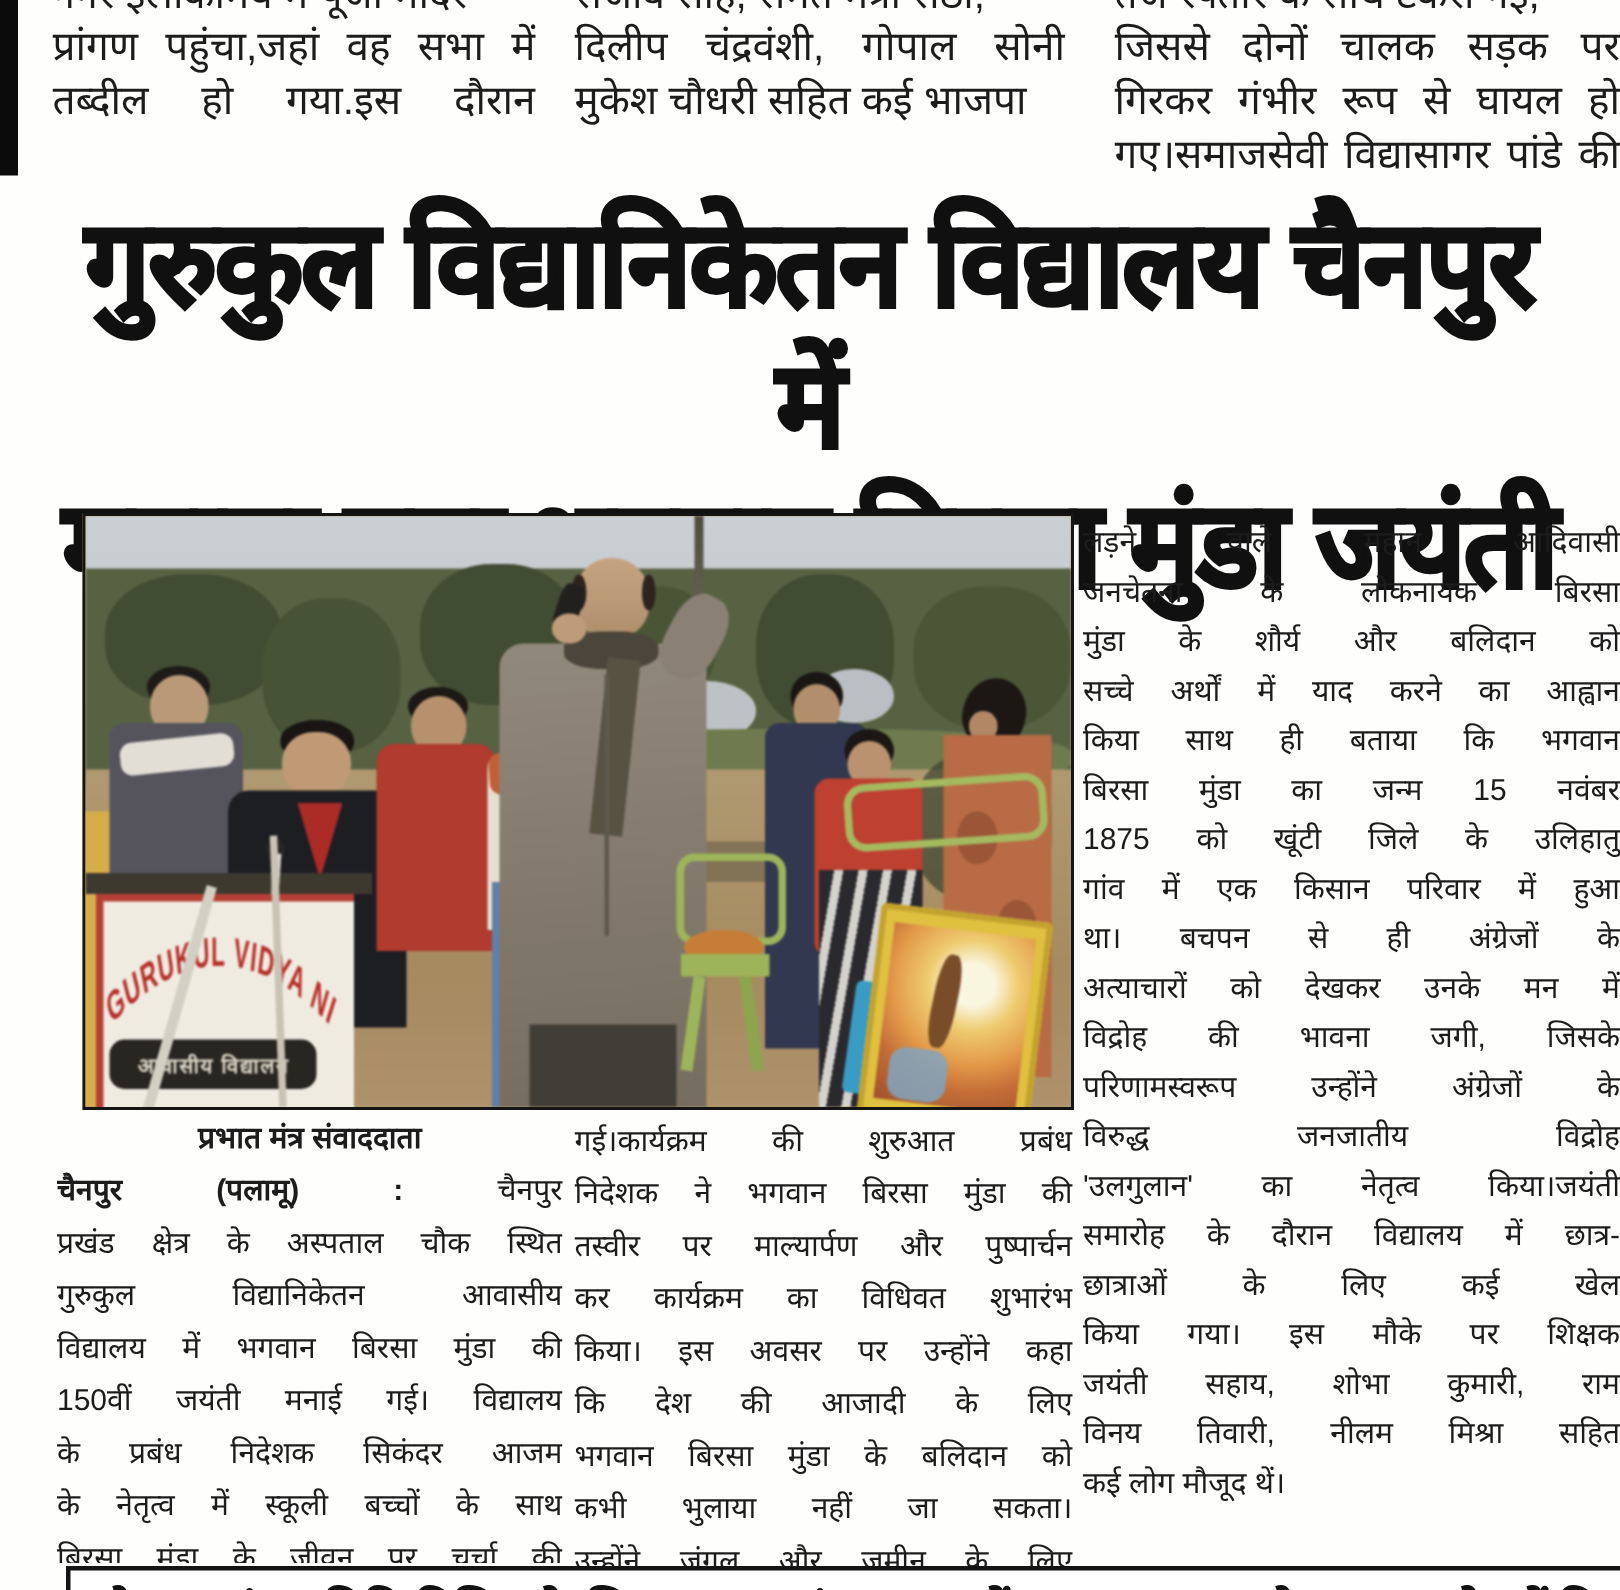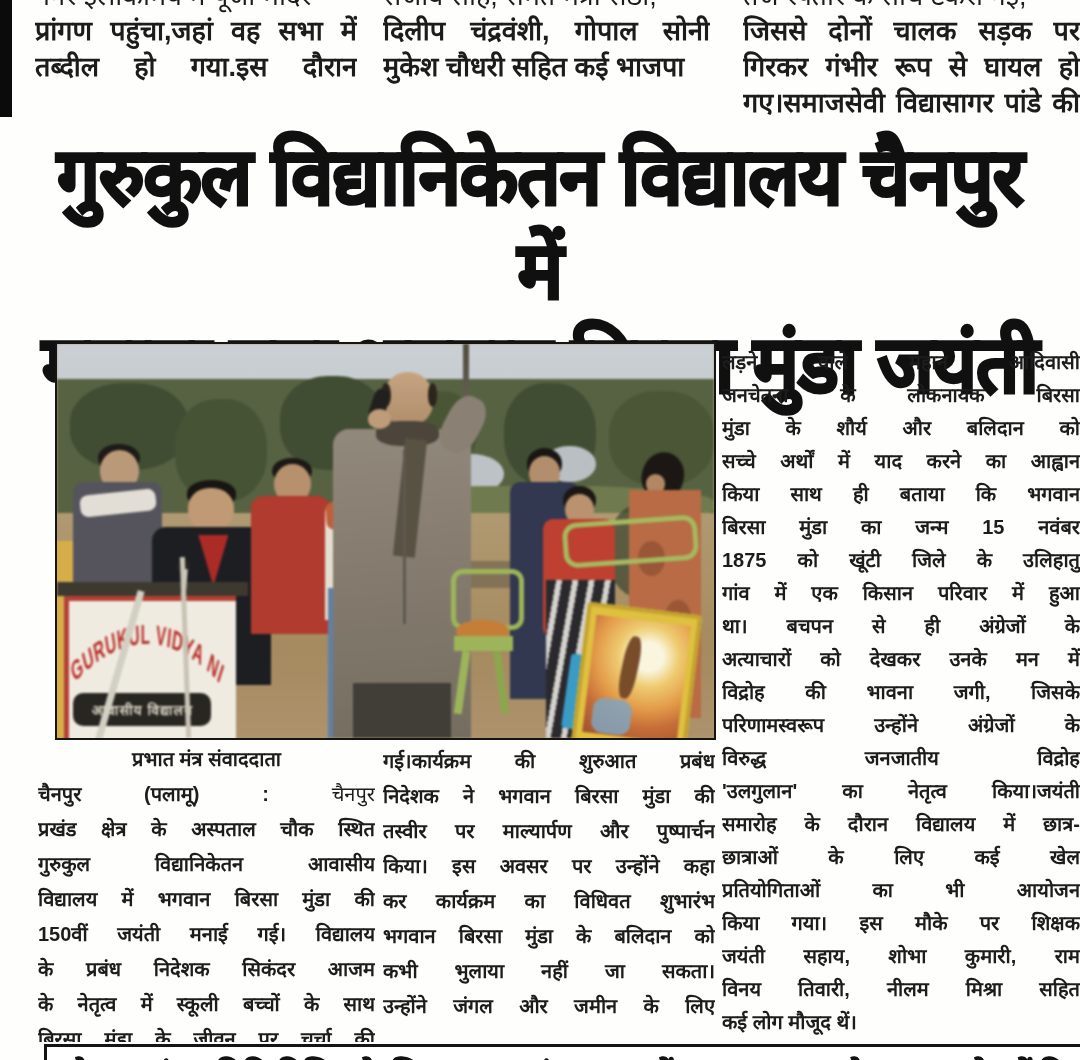--- a/index.html
+++ b/index.html
@@ -2,21 +2,21 @@
 <html><head>
 <meta charset="utf-8">
 <style>
   html,body{margin:0;padding:0;}
   body{width:1080px;height:1060px;overflow:hidden;position:relative;background:#fefefd;
        font-family:"Liberation Sans","DejaVu Sans",sans-serif;color:#1c1c1c;}
   
   .topcol{position:absolute;top:0;height:124px;overflow:hidden;font-size:27px;line-height:36px;}
   .cut{height:13px;overflow:hidden;}
   .cut>span{display:block;margin-top:-22px;white-space:nowrap;}
-  .ln{text-align:justify;text-align-last:justify;overflow:hidden;white-space:nowrap;font-weight:bold;}
+  .ln{text-align:justify;text-align-last:justify;overflow:hidden;white-space:nowrap;}
   .endlast .ln:last-child{text-align-last:left;}
   
   .headline{position:absolute;left:40px;top:136px;width:1000px;text-align:center;
             font-weight:bold;font-size:76px;line-height:90px;letter-spacing:-1px;
             -webkit-text-stroke:2.6px #101010;color:#101010;transform:scaleY(1.04);}
   
   .photo{position:absolute;left:55px;top:342px;width:657px;height:394px;border:2px solid #151515;
          overflow:hidden;background:#b7a06c;}
   .art{position:absolute;inset:0;filter:blur(.8px) saturate(.9) contrast(.96);}
   .p{position:absolute;}
@@ -185,21 +185,20 @@
       <div class="ln">1875 को खूंटी जिले के उलिहातु</div>
       <div class="ln">गांव में एक किसान परिवार में हुआ</div>
       <div class="ln">था। बचपन से ही अंग्रेजों के</div>
       <div class="ln">अत्याचारों को देखकर उनके मन में</div>
       <div class="ln">विद्रोह की भावना जगी, जिसके</div>
       <div class="ln">परिणामस्वरूप उन्होंने अंग्रेजों के</div>
       <div class="ln">विरुद्ध जनजातीय विद्रोह</div>
       <div class="ln">'उलगुलान' का नेतृत्व किया।जयंती</div>
       <div class="ln">समारोह के दौरान विद्यालय में छात्र-</div>
       <div class="ln">छात्राओं के लिए कई खेल</div>
-      <div class="ln">प्रतियोगिताओं का भी आयोजन</div>
       <div class="ln">किया गया। इस मौके पर शिक्षक</div>
       <div class="ln">जयंती सहाय, शोभा कुमारी, राम</div>
       <div class="ln">विनय तिवारी, नीलम मिश्रा सहित</div>
       <div class="ln">कई लोग मौजूद थें।</div>
     </div>
 </div>
 
 <div class="bodycol" style="left:38px;top:742px;width:337px;height:300px;line-height:35px;">
   <div class="reporter">प्रभात मंत्र संवाददाता</div>
   <div class="dateline">
@@ -216,22 +215,23 @@
       <div class="ln">के नेतृत्व में स्कूली बच्चों के साथ</div>
       <div class="ln">बिरसा मुंडा के जीवन पर चर्चा की</div>
     </div>
 </div>
 
 <div class="bodycol" style="left:383px;top:744px;width:332px;height:300px;line-height:35px;">
   <div>
       <div class="ln">गई।कार्यक्रम की शुरुआत प्रबंध</div>
       <div class="ln">निदेशक ने भगवान बिरसा मुंडा की</div>
       <div class="ln">तस्वीर पर माल्यार्पण और पुष्पार्चन</div>
+      <div class="ln">कर कार्यक्रम का विधिवत शुभारंभ</div>
       <div class="ln">किया। इस अवसर पर उन्होंने कहा</div>
-      <div class="ln">कर कार्यक्रम का विधिवत शुभारंभ</div>
+      <div class="ln">कि देश की आजादी के लिए</div>
       <div class="ln">भगवान बिरसा मुंडा के बलिदान को</div>
       <div class="ln">कभी भुलाया नहीं जा सकता।</div>
       <div class="ln">उन्होंने जंगल और जमीन के लिए</div>
     </div>
 </div>
 
 <div class="teaser">
   <div class="teaser-text">चैनपुर गांव समिति विशिष्ट के लिए सड़क एवं स्वच्छता केंद्र जल्द बनकर तैयार, समारोह में वि</div>
 </div>
 

